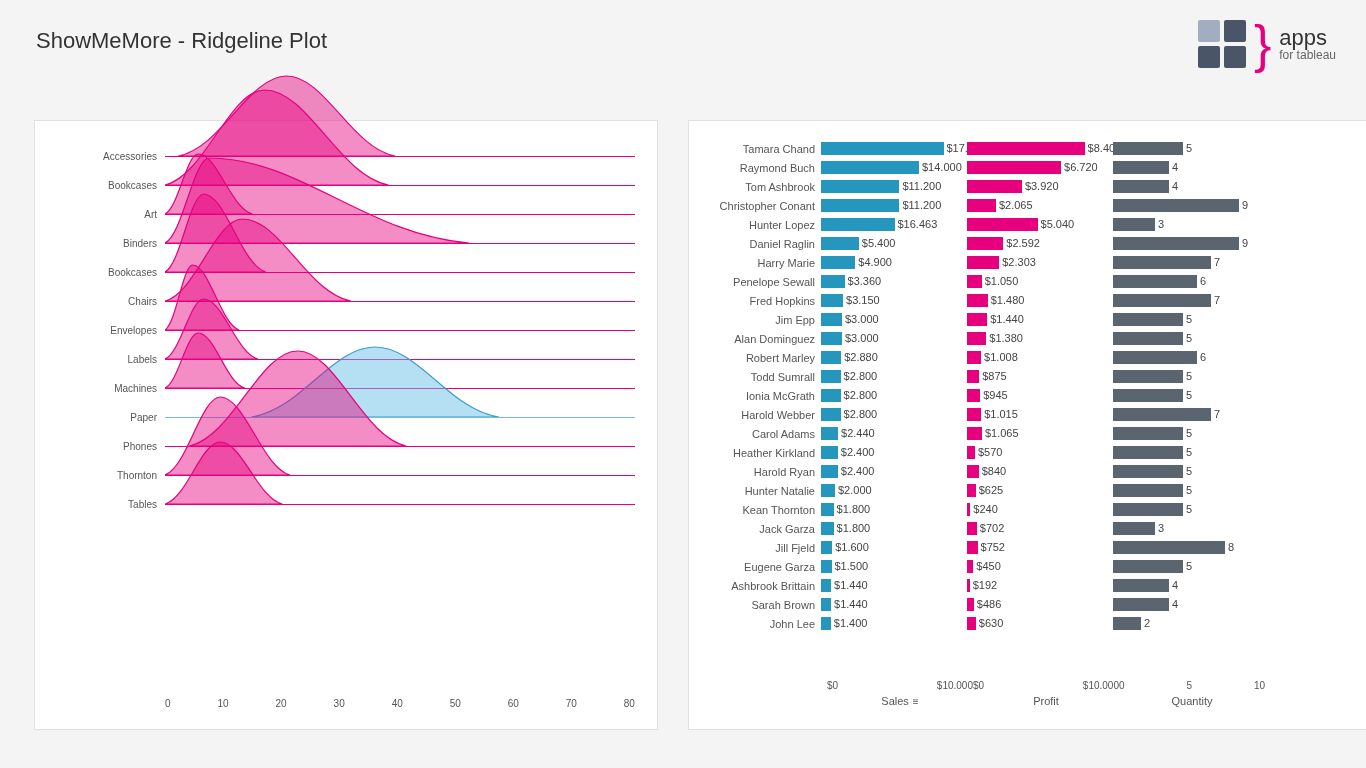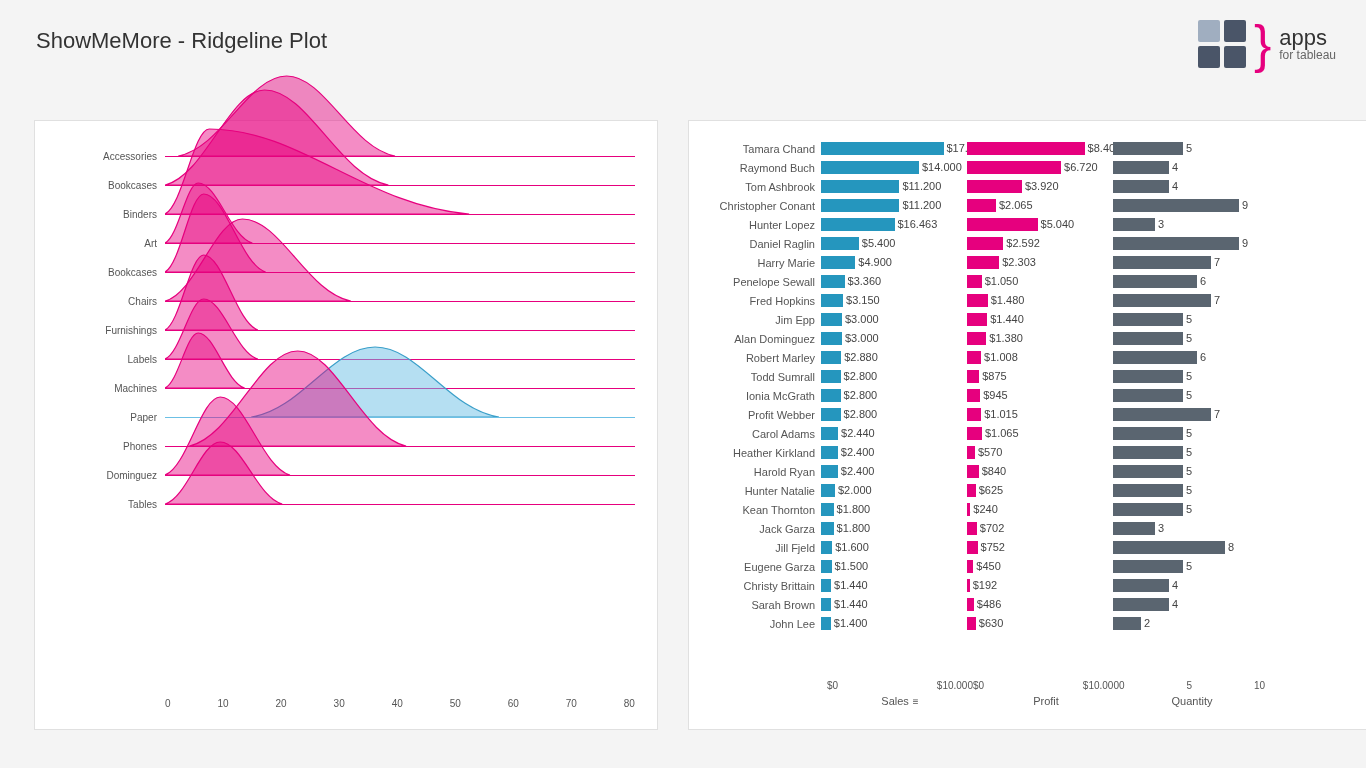--- a/index.html
+++ b/index.html
@@ -124,61 +124,61 @@
       <div class="ridge-row">
         <div class="ridge-label">Bookcases</div>
         <div class="ridge-baseline"></div>
         <div class="ridge-curve" style="left: 0px; width: 470px; height: 0px;">
           <svg width="470" height="120" viewBox="0 -120 470 120" style="position: absolute; bottom: 0px; left: 0px;">
             <path d="M 0 0 C 39.811764705882354 -9.5, 64.69411764705882 -95, 99.52941176470588 -95 C 142.88 -95, 173.84470588235294 -9.5, 223.38823529411764 0 Z"></path>
           </svg>
         </div>
       </div>
       <div class="ridge-row">
+        <div class="ridge-label">Art</div>
+        <div class="ridge-baseline"></div>
+        <div class="ridge-curve" style="left: 0px; width: 470px; height: 0px;">
+          <svg width="470" height="120" viewBox="0 -120 470 120" style="position: absolute; bottom: 0px; left: 0px;">
+            <path d="M 0 0 C 13.27058823529412 -6, 21.564705882352946 -60, 33.1764705882353 -60 C 52.14235294117647 -60, 65.68941176470588 -6, 87.36470588235294 0 Z"></path>
+          </svg>
+        </div>
+      </div>
+      <div class="ridge-row">
         <div class="ridge-label">Binders</div>
         <div class="ridge-baseline"></div>
         <div class="ridge-curve" style="left: 0px; width: 470px; height: 0px;">
           <svg width="470" height="120" viewBox="0 -120 470 120" style="position: absolute; bottom: 0px; left: 0px;">
             <path d="M 0 0 C 17.694117647058825 -8.5, 28.75294117647059 -85, 44.23529411764706 -85 C 135.19411764705882 -85, 200.16470588235296 -8.5, 304.11764705882354 0 Z"></path>
           </svg>
         </div>
       </div>
       <div class="ridge-row">
-        <div class="ridge-label">Art</div>
-        <div class="ridge-baseline"></div>
-        <div class="ridge-curve" style="left: 0px; width: 470px; height: 0px;">
-          <svg width="470" height="120" viewBox="0 -120 470 120" style="position: absolute; bottom: 0px; left: 0px;">
-            <path d="M 0 0 C 13.27058823529412 -6, 21.564705882352946 -60, 33.1764705882353 -60 C 52.14235294117647 -60, 65.68941176470588 -6, 87.36470588235294 0 Z"></path>
-          </svg>
-        </div>
-      </div>
-      <div class="ridge-row">
         <div class="ridge-label">Bookcases</div>
         <div class="ridge-baseline"></div>
         <div class="ridge-curve" style="left: 0px; width: 470px; height: 0px;">
           <svg width="470" height="120" viewBox="0 -120 470 120" style="position: absolute; bottom: 0px; left: 0px;">
             <path d="M 0 0 C 15.48235294117647 -7.800000000000001, 25.158823529411762 -78, 38.705882352941174 -78 C 60.38117647058823 -78, 75.8635294117647 -7.800000000000001, 100.63529411764705 0 Z"></path>
           </svg>
         </div>
       </div>
       <div class="ridge-row">
         <div class="ridge-label">Chairs</div>
         <div class="ridge-baseline"></div>
         <div class="ridge-curve" style="left: 0px; width: 470px; height: 0px;">
           <svg width="470" height="120" viewBox="0 -120 470 120" style="position: absolute; bottom: 0px; left: 0px;">
             <path d="M 0 0 C 30.96470588235294 -8.200000000000001, 50.317647058823525 -82, 77.41176470588235 -82 C 115.34352941176468 -82, 142.4376470588235 -8.200000000000001, 185.7882352941176 0 Z"></path>
           </svg>
         </div>
       </div>
       <div class="ridge-row">
-        <div class="ridge-label">Furnishings</div>
-        <div class="ridge-baseline"></div>
-        <div class="ridge-curve" style="left: 0px; width: 470px; height: 0px;">
-          <svg width="470" height="120" viewBox="0 -120 470 120" style="position: absolute; bottom: 0px; left: 0px;">
-            <path d="M 0 0 C 15.48235294117647 -7.5, 25.158823529411762 -75, 38.705882352941174 -75 C 57.67176470588234 -75, 71.21882352941175 -7.5, 92.8941176470588 0 Z"></path>
+        <div class="ridge-label">Envelopes</div>
+        <div class="ridge-baseline"></div>
+        <div class="ridge-curve" style="left: 0px; width: 470px; height: 0px;">
+          <svg width="470" height="120" viewBox="0 -120 470 120" style="position: absolute; bottom: 0px; left: 0px;">
+            <path d="M 0 0 C 11.058823529411766 -6.5, 17.97058823529412 -65, 27.647058823529413 -65 C 43.9035294117647 -65, 55.515294117647045 -6.5, 74.09411764705881 0 Z"></path>
           </svg>
         </div>
       </div>
       <div class="ridge-row">
         <div class="ridge-label">Labels</div>
         <div class="ridge-baseline"></div>
         <div class="ridge-curve" style="left: 0px; width: 470px; height: 0px;">
           <svg width="470" height="120" viewBox="0 -120 470 120" style="position: absolute; bottom: 0px; left: 0px;">
             <path d="M 0 0 C 15.48235294117647 -6, 25.158823529411762 -60, 38.705882352941174 -60 C 57.67176470588234 -60, 71.21882352941175 -6, 92.8941176470588 0 Z"></path>
           </svg>
@@ -205,21 +205,21 @@
       <div class="ridge-row">
         <div class="ridge-label">Phones</div>
         <div class="ridge-baseline"></div>
         <div class="ridge-curve" style="left: 0px; width: 470px; height: 0px;">
           <svg width="470" height="120" viewBox="0 -120 470 120" style="position: absolute; bottom: 0px; left: 0px;">
             <path d="M 24.329411764705895 0 C 67.68 -9.5, 94.77411764705883 -95, 132.7058823529412 -95 C 170.63764705882352 -95, 197.7317647058823 -9.5, 241.08235294117642 0 Z"></path>
           </svg>
         </div>
       </div>
       <div class="ridge-row">
-        <div class="ridge-label">Dominguez</div>
+        <div class="ridge-label">Thornton</div>
         <div class="ridge-baseline"></div>
         <div class="ridge-curve" style="left: 0px; width: 470px; height: 0px;">
           <svg width="470" height="120" viewBox="0 -120 470 120" style="position: absolute; bottom: 0px; left: 0px;">
             <path d="M 0 0 C 22.117647058823533 -7.800000000000001, 35.94117647058824 -78, 55.294117647058826 -78 C 79.67882352941177 -78, 97.0964705882353 -7.800000000000001, 124.96470588235296 0 Z"></path>
           </svg>
         </div>
       </div>
       <div class="ridge-row">
         <div class="ridge-label">Tables</div>
         <div class="ridge-baseline"></div>
@@ -449,21 +449,21 @@
         <div class="bar-col profit">
           <div class="bar-fill profit" style="width: 13.23px;"></div>
           <div class="bar-val" style="left: 16.23px;">$945</div>
         </div>
         <div class="bar-col qty">
           <div class="bar-fill qty" style="width: 70px;"></div>
           <div class="bar-val" style="left: 73px;">5</div>
         </div>
       </div>
       <div class="bar-row">
-        <div class="bar-name">Profit Webber</div>
+        <div class="bar-name">Harold Webber</div>
         <div class="bar-col sales">
           <div class="bar-fill sales" style="width: 19.6px;"></div>
           <div class="bar-val" style="left: 22.6px;">$2.800</div>
         </div>
         <div class="bar-col profit">
           <div class="bar-fill profit" style="width: 14.21px;"></div>
           <div class="bar-val" style="left: 17.21px;">$1.015</div>
         </div>
         <div class="bar-col qty">
           <div class="bar-fill qty" style="width: 98px;"></div>
@@ -584,21 +584,21 @@
         <div class="bar-col profit">
           <div class="bar-fill profit" style="width: 6.3px;"></div>
           <div class="bar-val" style="left: 9.3px;">$450</div>
         </div>
         <div class="bar-col qty">
           <div class="bar-fill qty" style="width: 70px;"></div>
           <div class="bar-val" style="left: 73px;">5</div>
         </div>
       </div>
       <div class="bar-row">
-        <div class="bar-name">Christy Brittain</div>
+        <div class="bar-name">Ashbrook Brittain</div>
         <div class="bar-col sales">
           <div class="bar-fill sales" style="width: 10.08px;"></div>
           <div class="bar-val" style="left: 13.08px;">$1.440</div>
         </div>
         <div class="bar-col profit">
           <div class="bar-fill profit" style="width: 2.688px;"></div>
           <div class="bar-val" style="left: 5.688px;">$192</div>
         </div>
         <div class="bar-col qty">
           <div class="bar-fill qty" style="width: 56px;"></div>

